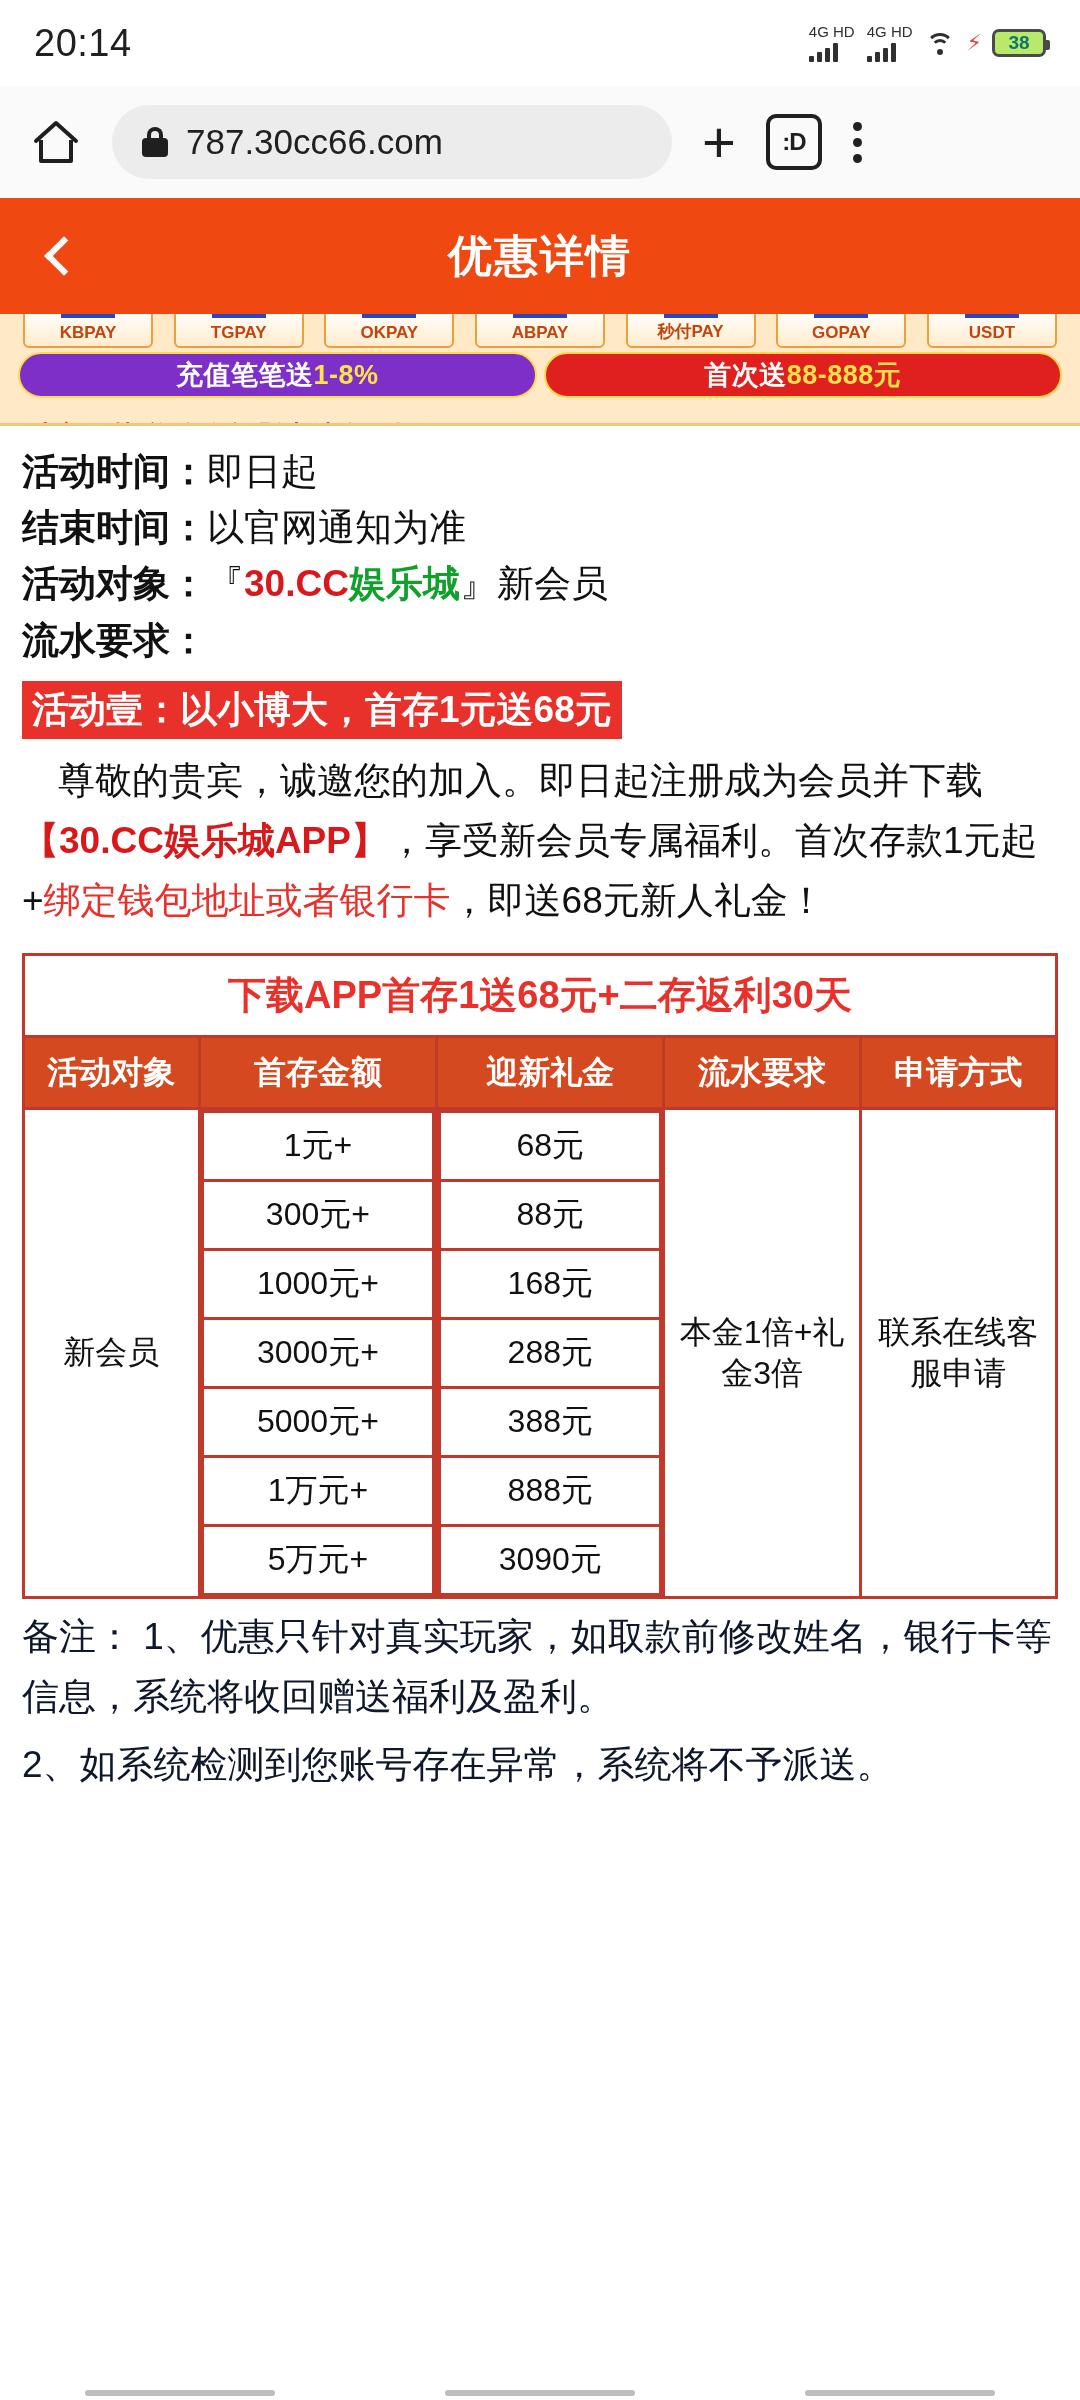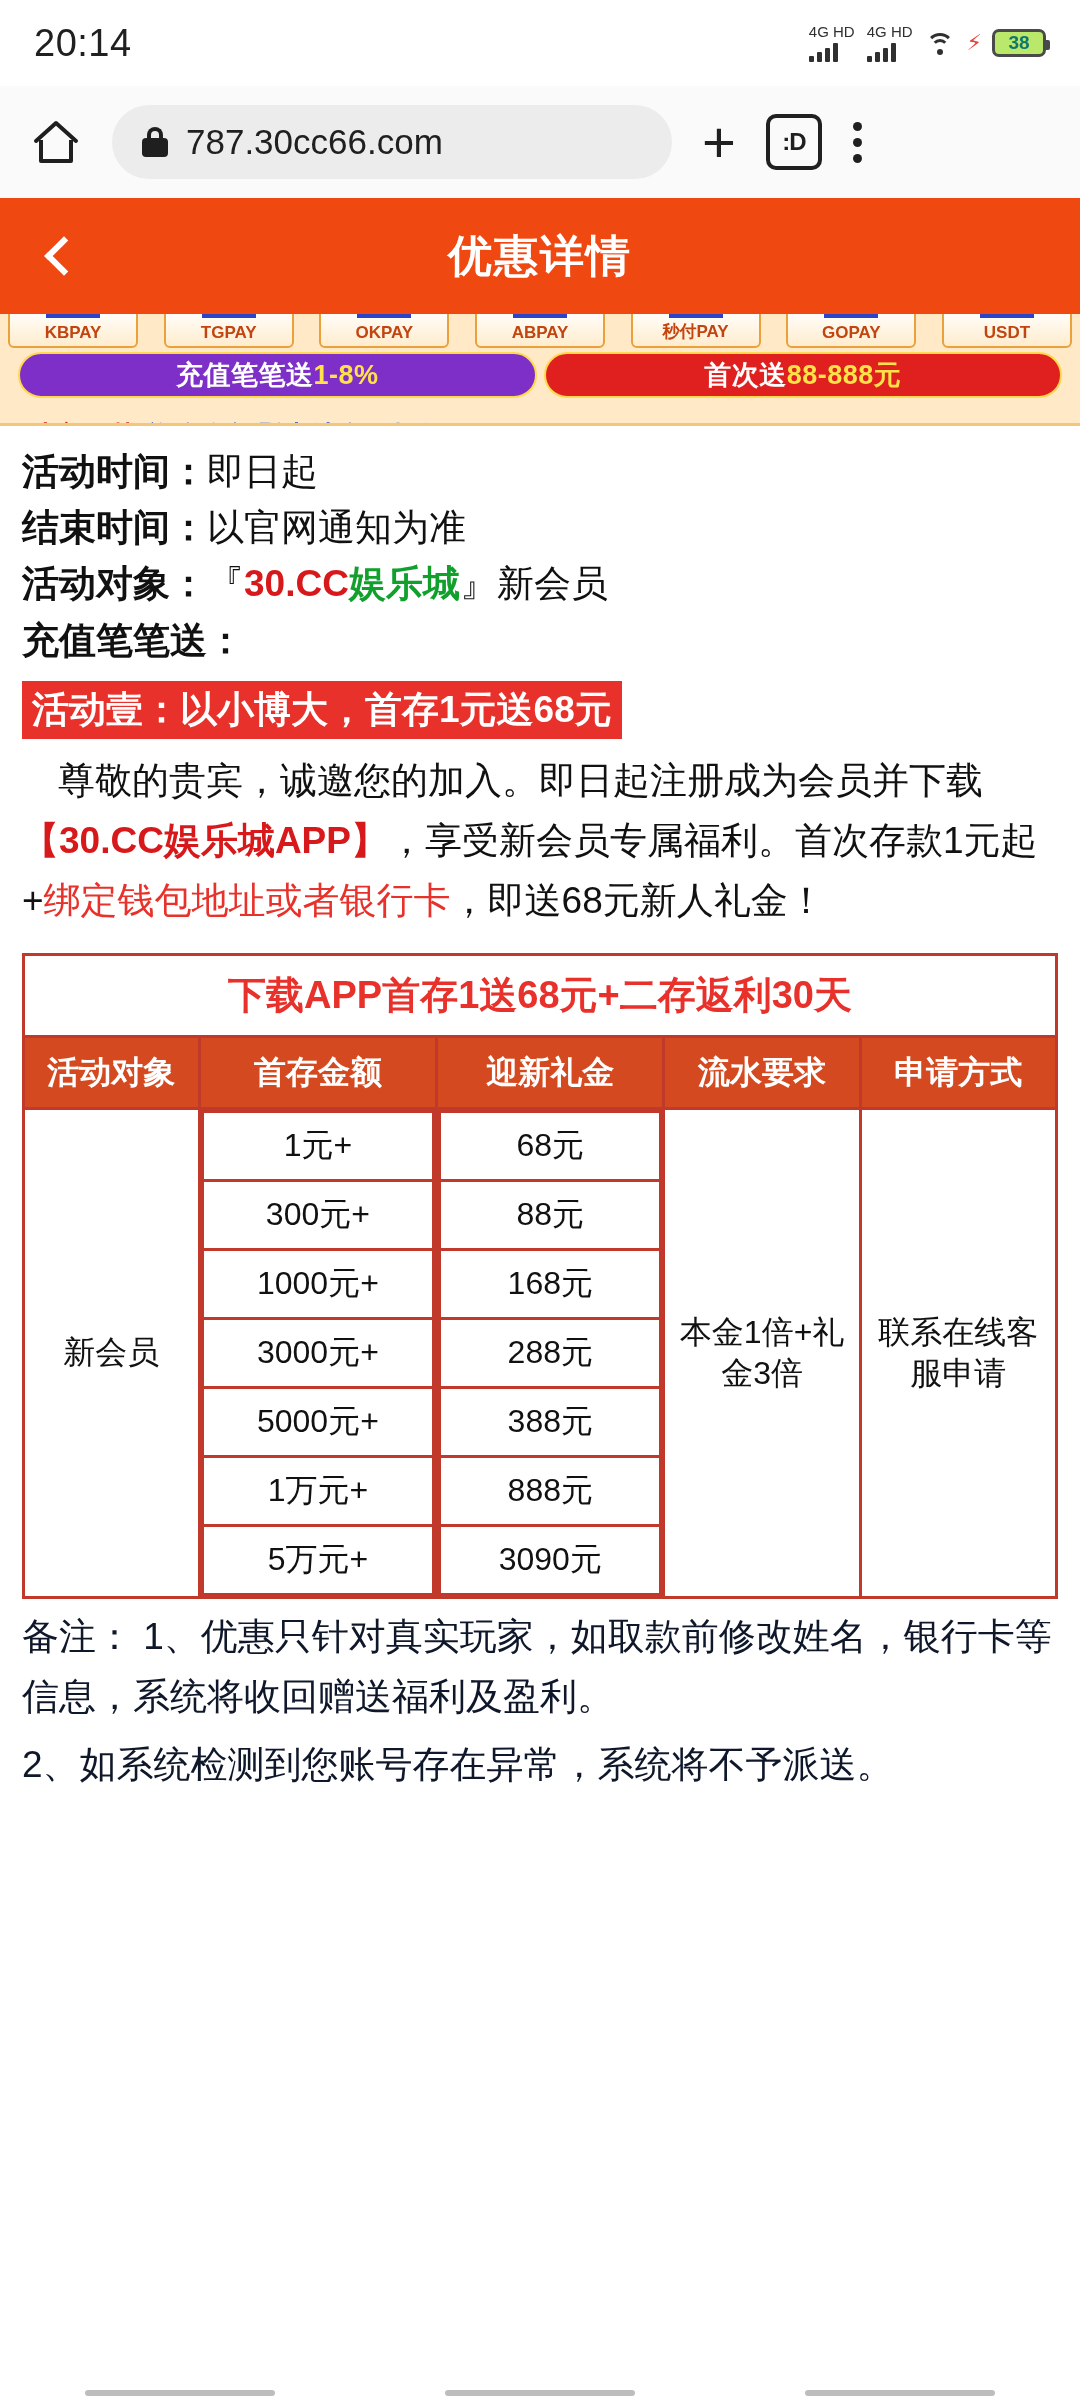--- a/index.html
+++ b/index.html
@@ -103,21 +103,21 @@
   .banner {
     background: #ffe9c7;
     border-bottom: 3px solid #f3c77a;
     padding: 0 0 8px 0;
     position: relative;
     height: 112px;
     overflow: hidden;
   }
   .pay-row {
     display: flex; justify-content: space-between; align-items: flex-start;
-    padding: 0 8px; height: 34px; position: relative; top: -6px;
+    padding: 0 23px; height: 34px; position: relative; top: -6px;
   }
   .pay-chip {
     width: 130px; height: 40px;
     background: linear-gradient(#fff,#ffeccd);
     border: 2px solid #e8a13c; border-radius: 6px;
     display: flex; align-items: flex-end; justify-content: center;
     position: relative;
   }
   .pay-chip:before {
     content:''; position:absolute; top:-14px; left: 50%; transform: translateX(-50%);
@@ -334,21 +334,21 @@
 
   <div class="info-line">
     <span>结束时间：</span><span class="val">以官网通知为准</span>
   </div>
 
   <div class="info-line">
     <span>活动对象：</span><span class="val">『</span><span class="b30">30.CC</span><span class="green">娱乐城</span><span class="val">』新会员</span>
   </div>
 
   <div class="info-line">
-    <span>充值笔笔送：</span>
+    <span>流水要求：</span>
   </div>
 
   <div class="hl-title">活动壹：以小博大，首存1元送68元</div>
 
   <div class="para">
     <span class="ind"></span><span>尊敬的贵宾，诚邀您的加入。即日起注册成为会员并下载</span><span class="app">【30.CC娱乐城APP】</span><span>，享受新会员专属福利。首次存款1元起+</span><span class="red">绑定钱包地址或者银行卡</span><span>，即送68元新人礼金！</span>
   </div>
 
   
   <table class="promo">

